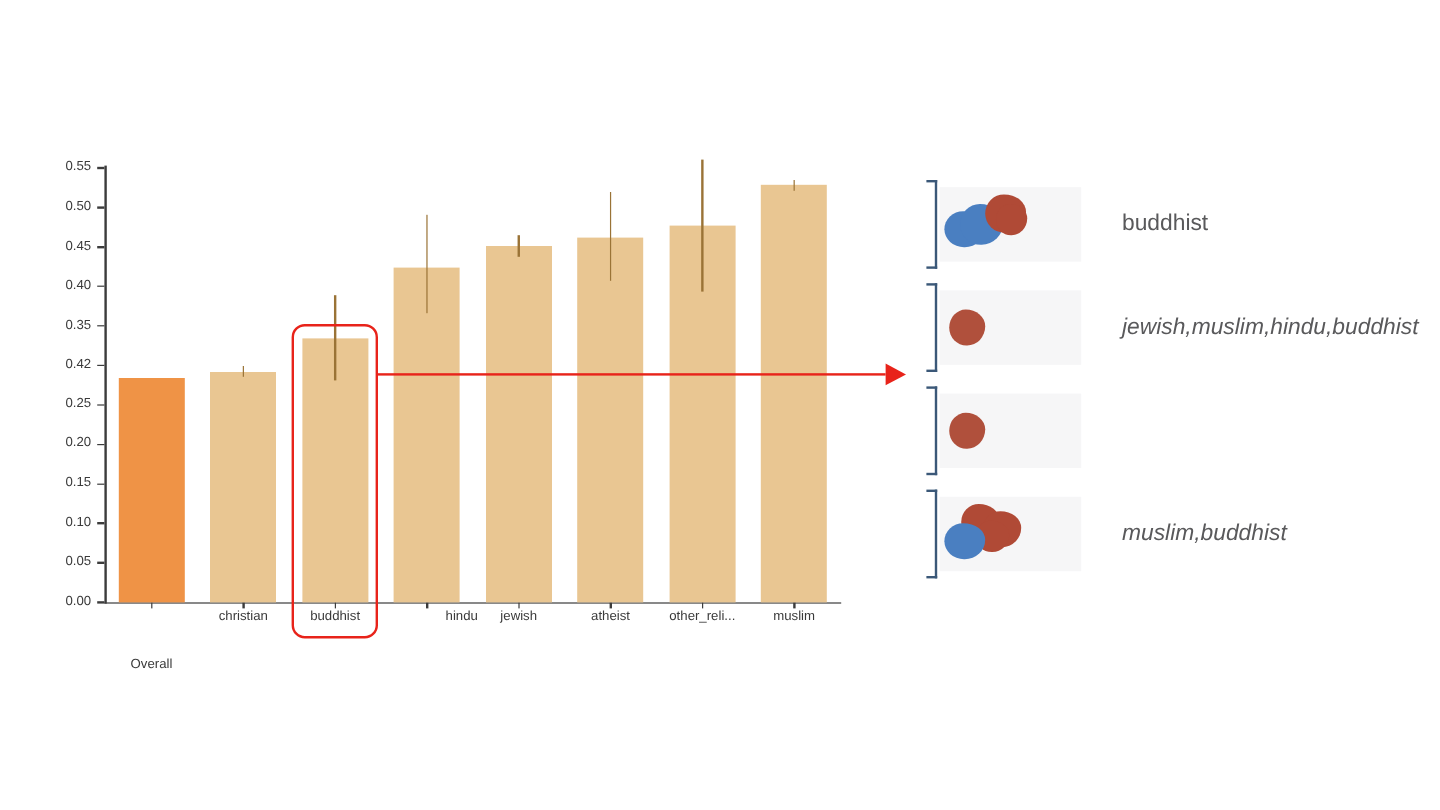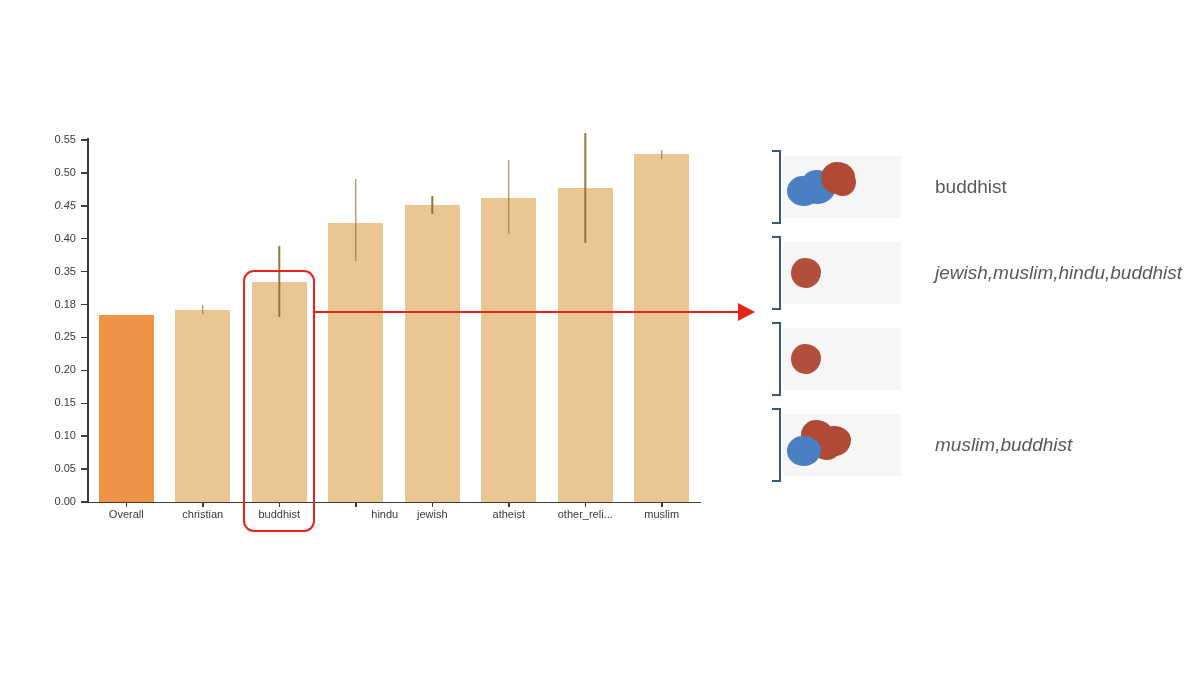--- a/index.html
+++ b/index.html
@@ -194,33 +194,33 @@
       <div class="y-tick" style="top: 139.25px;"></div>
       <div class="y-tick-label-wrap" style="top: 140px;">
         <div class="y-tick-label" style="top: -6px;">0.55</div>
       </div>
       <div class="y-tick" style="top: 172.159px;"></div>
       <div class="y-tick-label-wrap" style="top: 172.909px;">
         <div class="y-tick-label" style="top: -6px;">0.50</div>
       </div>
       <div class="y-tick" style="top: 205.068px;"></div>
       <div class="y-tick-label-wrap" style="top: 205.818px;">
-        <div class="y-tick-label" style="top: -6px; font-style: italic;">0.45</div>
+        <div class="y-tick-label" style="top: -6px;">0.45</div>
       </div>
       <div class="y-tick" style="top: 237.977px;"></div>
       <div class="y-tick-label-wrap" style="top: 238.727px;">
         <div class="y-tick-label" style="top: -6px;">0.40</div>
       </div>
       <div class="y-tick" style="top: 270.886px;"></div>
       <div class="y-tick-label-wrap" style="top: 271.636px;">
         <div class="y-tick-label" style="top: -6px;">0.35</div>
       </div>
       <div class="y-tick" style="top: 303.795px;"></div>
       <div class="y-tick-label-wrap" style="top: 304.545px;">
-        <div class="y-tick-label" style="top: -6px;">0.18</div>
+        <div class="y-tick-label" style="top: -6px;">0.42</div>
       </div>
       <div class="y-tick" style="top: 336.705px;"></div>
       <div class="y-tick-label-wrap" style="top: 337.455px;">
         <div class="y-tick-label" style="top: -6px;">0.25</div>
       </div>
       <div class="y-tick" style="top: 369.614px;"></div>
       <div class="y-tick-label-wrap" style="top: 370.364px;">
         <div class="y-tick-label" style="top: -6px;">0.20</div>
       </div>
       <div class="y-tick" style="top: 402.523px;"></div>
@@ -235,21 +235,21 @@
       <div class="y-tick-label-wrap" style="top: 469.091px;">
         <div class="y-tick-label" style="top: -6px;">0.05</div>
       </div>
       <div class="y-tick" style="top: 501.25px;"></div>
       <div class="y-tick-label-wrap" style="top: 502px;">
         <div class="y-tick-label" style="top: -6px;">0.00</div>
       </div>
     </div>
   <div id="x-ticks">
       <div class="x-tick" style="left: 125.5px;"></div>
-      <div class="x-tick-label" style="left: 126.25px;">Overall</div>
+      <div class="x-tick-label" style="left: 126.25px; margin-top: 40px;">Overall</div>
       <div class="x-tick" style="left: 202px;"></div>
       <div class="x-tick-label" style="left: 202.75px;">christian</div>
       <div class="x-tick" style="left: 278.5px;"></div>
       <div class="x-tick-label" style="left: 279.25px;">buddhist</div>
       <div class="x-tick" style="left: 355px;"></div>
       <div class="x-tick-label" style="left: 355.75px; margin-left: 29px;">hindu</div>
       <div class="x-tick" style="left: 431.5px;"></div>
       <div class="x-tick-label" style="left: 432.25px;">jewish</div>
       <div class="x-tick" style="left: 508px;"></div>
       <div class="x-tick-label" style="left: 508.75px;">atheist</div>

